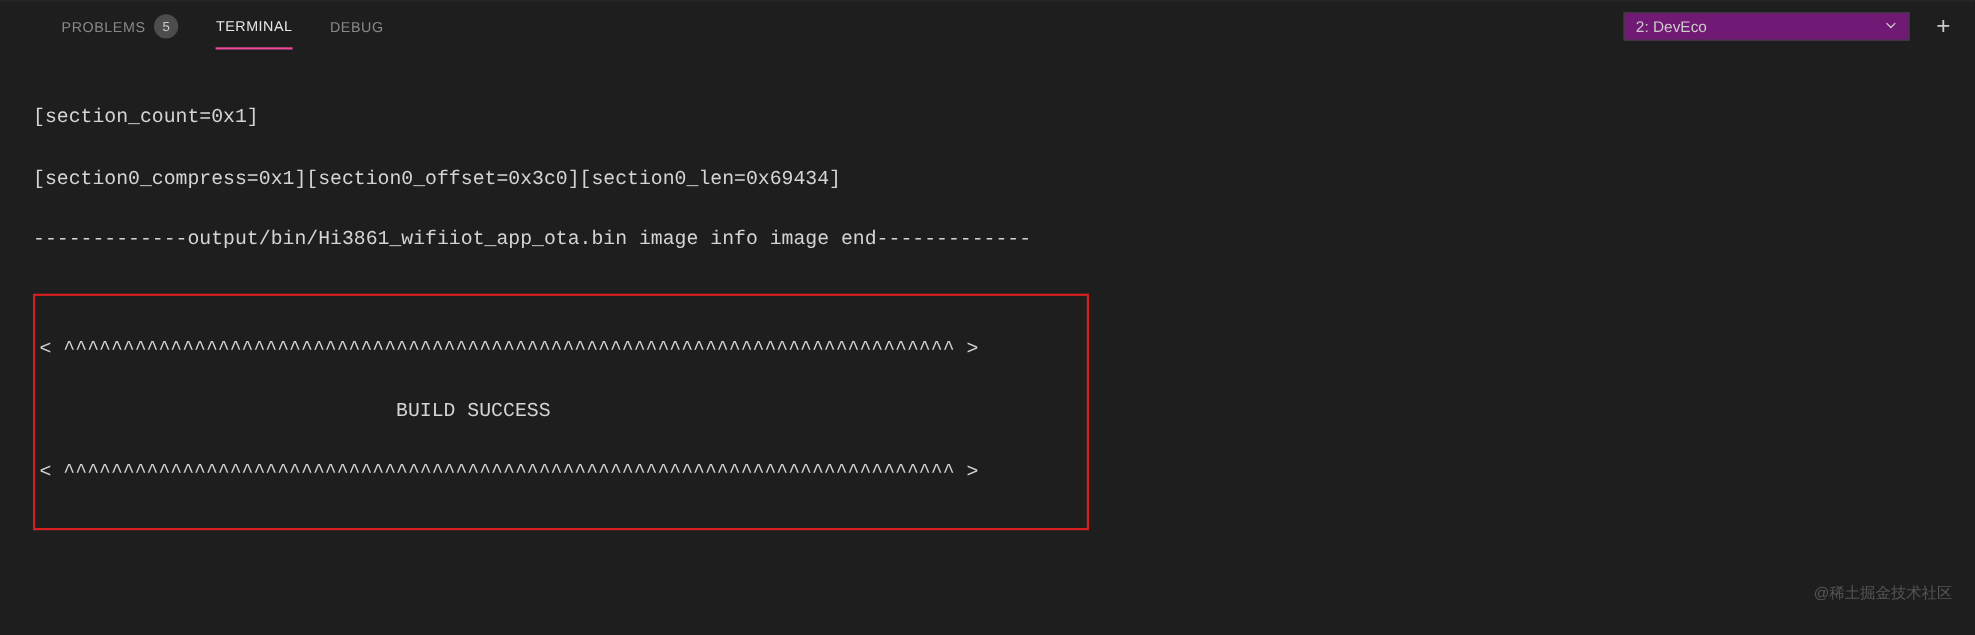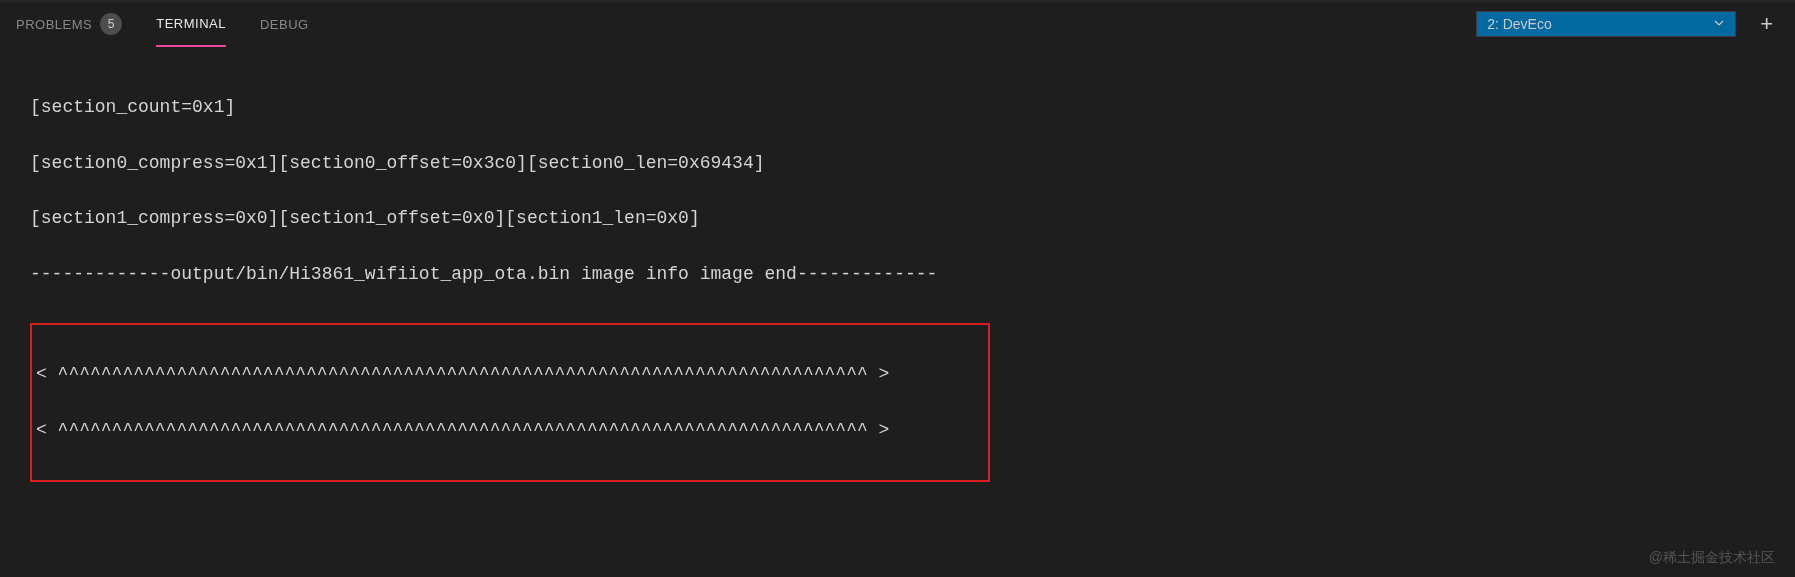--- a/index.html
+++ b/index.html
@@ -24,22 +24,24 @@
     }
     .panel-tabs {
       display: flex;
       align-items: center;
       height: 44px;
       padding: 0 16px;
       background: #1e1e1e;
     }
     .tab-group {
       display: flex;
+      align-items: center;
       gap: 34px;
       flex: 1;
+      margin-left: 40px;
     }
     .tab {
       color: #888888;
       font-size: 13px;
       letter-spacing: 0.5px;
       padding: 12px 0;
       cursor: pointer;
       display: flex;
       align-items: center;
       gap: 8px;
@@ -59,21 +61,21 @@
       justify-content: center;
       font-size: 12px;
       padding: 0 6px;
     }
     .right-controls {
       display: flex;
       align-items: center;
       gap: 18px;
     }
     .dropdown {
-      background: #0369a1;
+      background: #701a75;
       border: 1px solid #3c3c3c;
       color: #cccccc;
       font-size: 14px;
       padding: 4px 10px;
       width: 260px;
       display: flex;
       justify-content: space-between;
       align-items: center;
       cursor: pointer;
     }
@@ -97,21 +99,21 @@
     .highlight-box {
       border: 2px solid #d62020;
       padding: 8px 4px 8px 4px;
       margin: 6px 0;
       display: inline-block;
       min-width: 960px;
     }
     .watermark {
       position: absolute;
       right: 20px;
-      bottom: 10px;
+      bottom: 28px;
       color: #555555;
       font-size: 14px;
       font-family: sans-serif;
     }
   </style>
 </head>
 <body>
 
 <div class="top-border"></div>
 
@@ -139,24 +141,24 @@
     </div>
     <div class="plus-icon">
       <span>+</span>
     </div>
   </div>
 </div>
 
 <div class="terminal-content">
 <div>[section_count=0x1]</div>
 <div>[section0_compress=0x1][section0_offset=0x3c0][section0_len=0x69434]</div>
-<div>[section1_compress=0x0][section1_offset=0x0][section1_len=0x0]</div>
 <div>-------------output/bin/Hi3861_wifiiot_app_ota.bin image info image end-------------</div>
 <div class="highlight-box">
 <div>&lt; ^^^^^^^^^^^^^^^^^^^^^^^^^^^^^^^^^^^^^^^^^^^^^^^^^^^^^^^^^^^^^^^^^^^^^^^^^^^ &gt;</div>
+<div>                              BUILD SUCCESS</div>
 <div>&lt; ^^^^^^^^^^^^^^^^^^^^^^^^^^^^^^^^^^^^^^^^^^^^^^^^^^^^^^^^^^^^^^^^^^^^^^^^^^^ &gt;</div>
 </div>
 <div> </div>
 
 
 
 
 
 
 </div>

